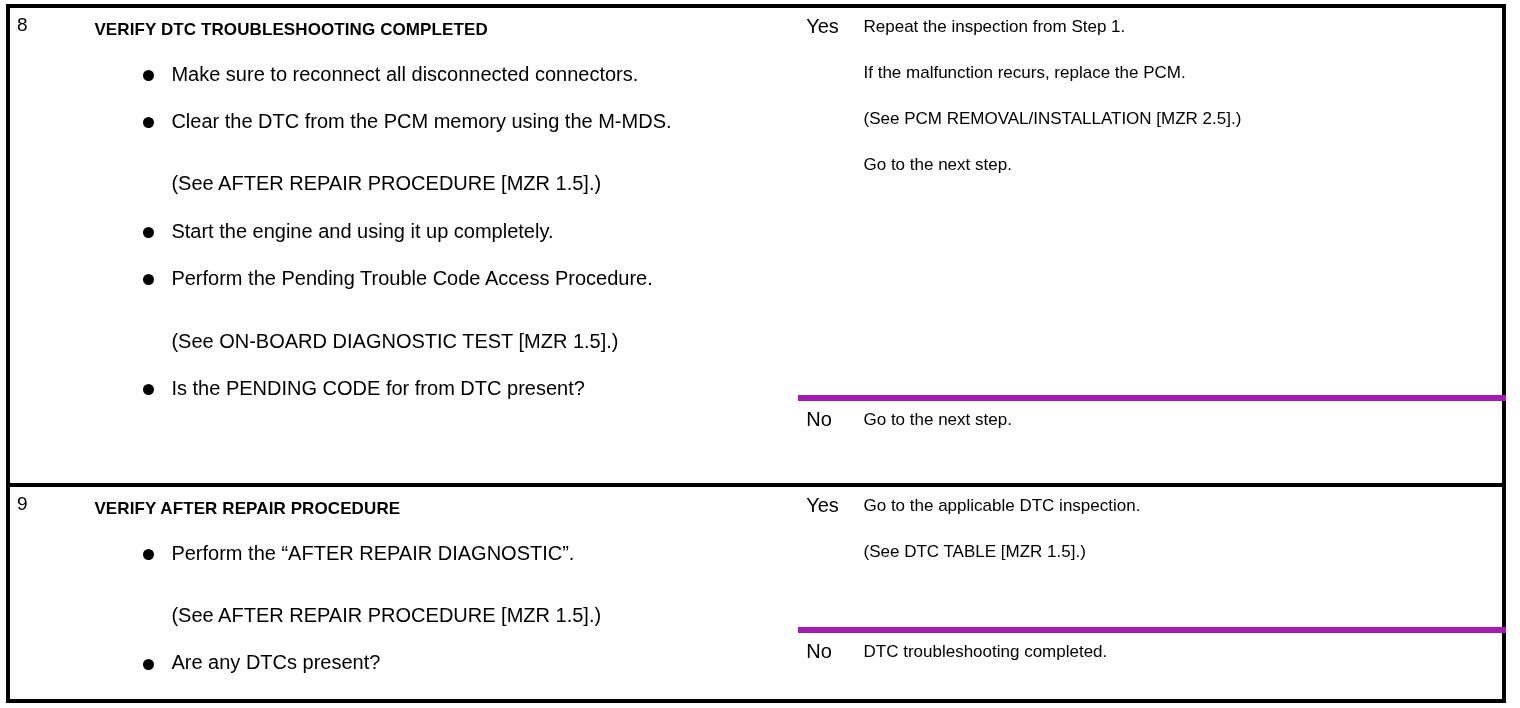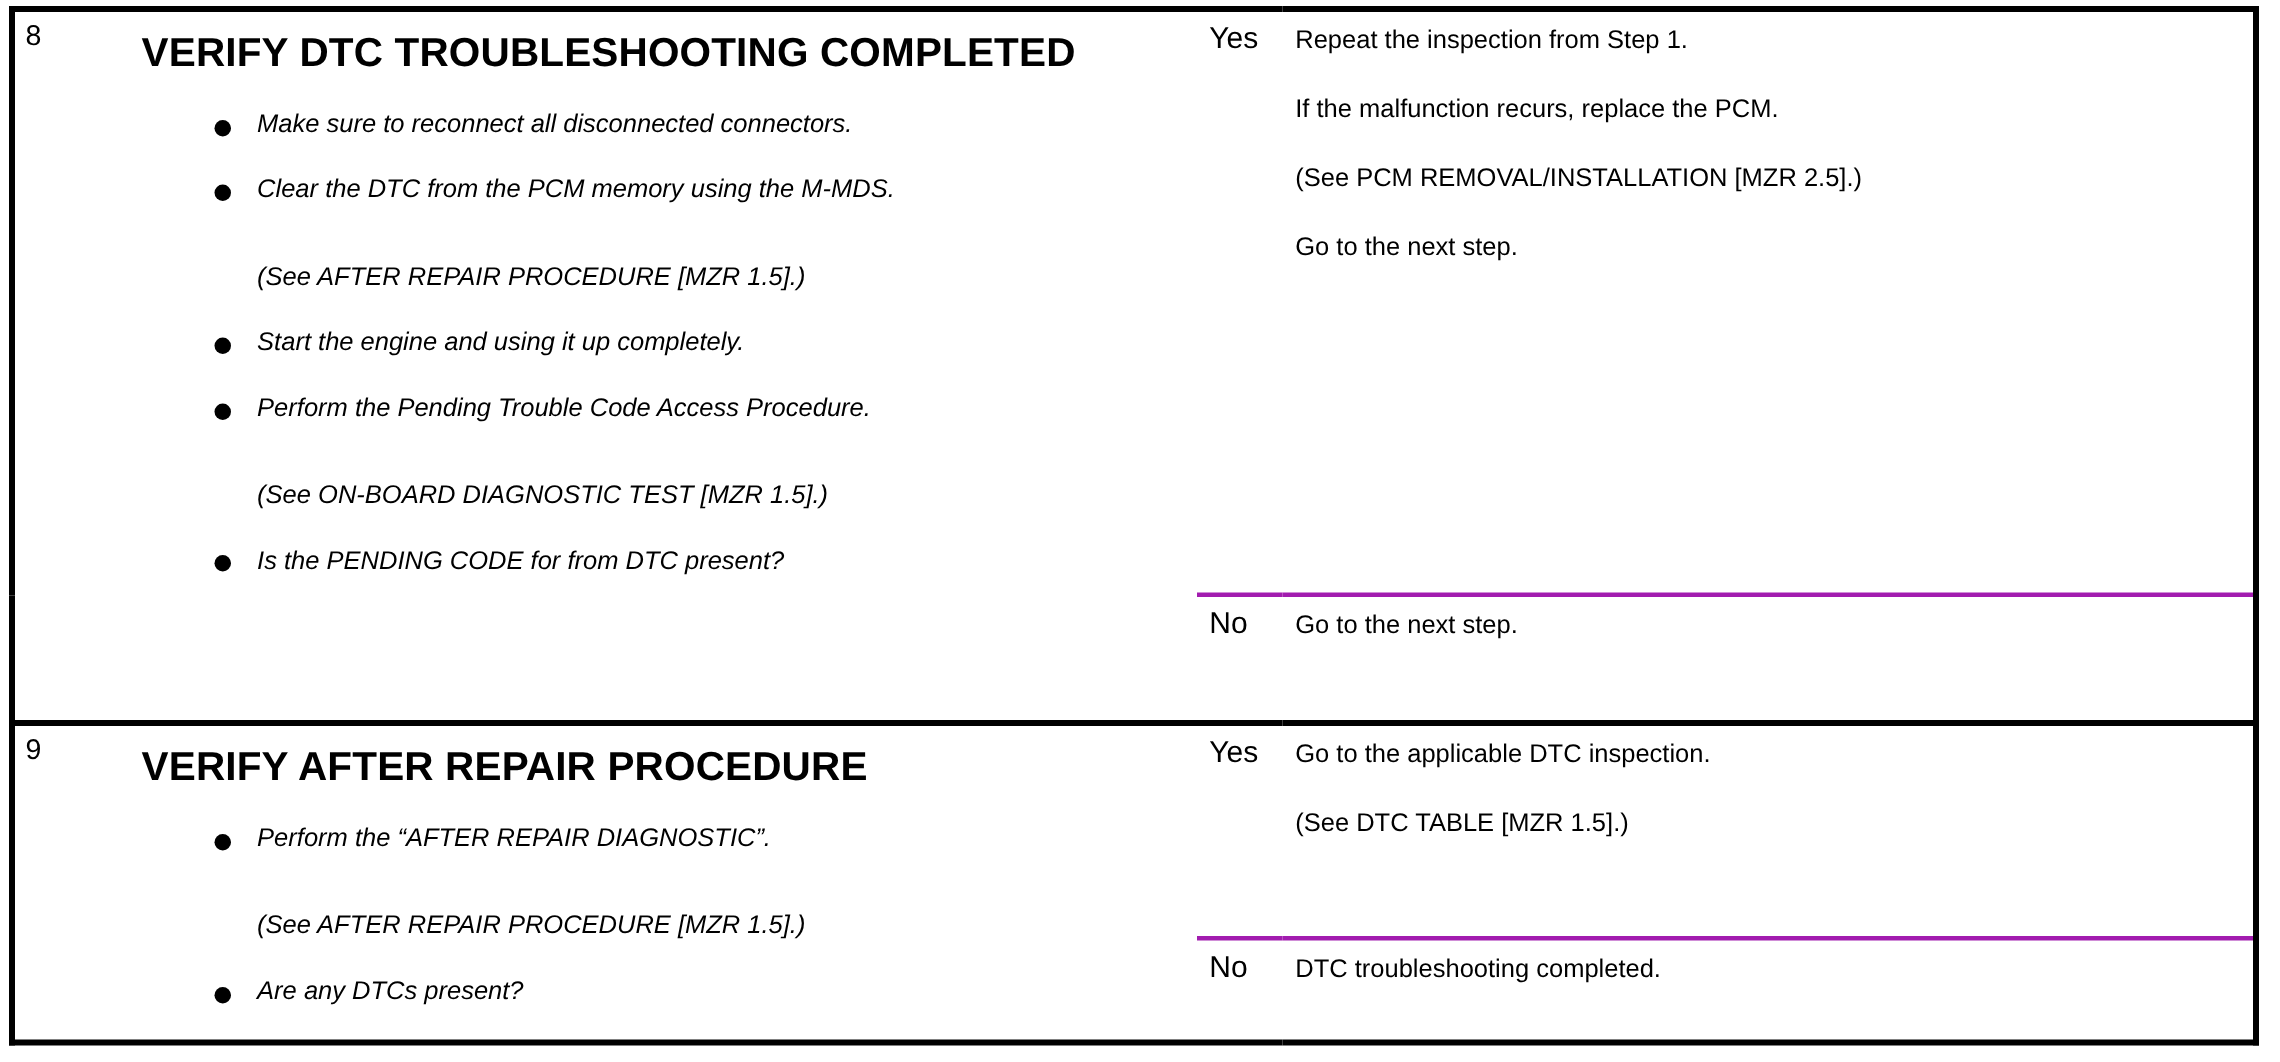--- a/index.html
+++ b/index.html
@@ -59,55 +59,54 @@
     border-right: 2px solid #000;
   }
 
   
   .step-sep > td {
     border-top: 4px solid #000;
   }
 
   
   .sub-sep > td {
-    border-top: 3px solid #a21caf;
+    border-top: 6px solid #a21caf;
   }
 
   .step-num {
     font-size: 19px;
     line-height: 1;
     padding: 7px 0 0 7px;
   }
 
   .desc-body {
     padding: 6px 10px 10px 8px;
   }
 
   .desc-title {
-    font-size: 27px;
+    font-size: 17px;
     font-weight: bold;
     letter-spacing: 0.1px;
     line-height: 1.15;
     margin: 6px 0 0 0;
     white-space: nowrap;
   }
 
   ul.bullets {
     list-style: none;
     margin: 0;
     padding: 0;
   }
 
   ul.bullets > li {
     position: relative;
-    font-size: 17px;
+    font-size: 20px;
     line-height: 1.32;
     margin-top: 21px;
     padding-left: 77px;
-    font-style: italic;
   }
   ul.bullets > li.note {
     padding-left: 77px;
     margin-top: 36px;
   }
   ul.bullets > li .dot {
     position: absolute;
     left: 49px;
     top: 0.46em;
     width: 11px;

